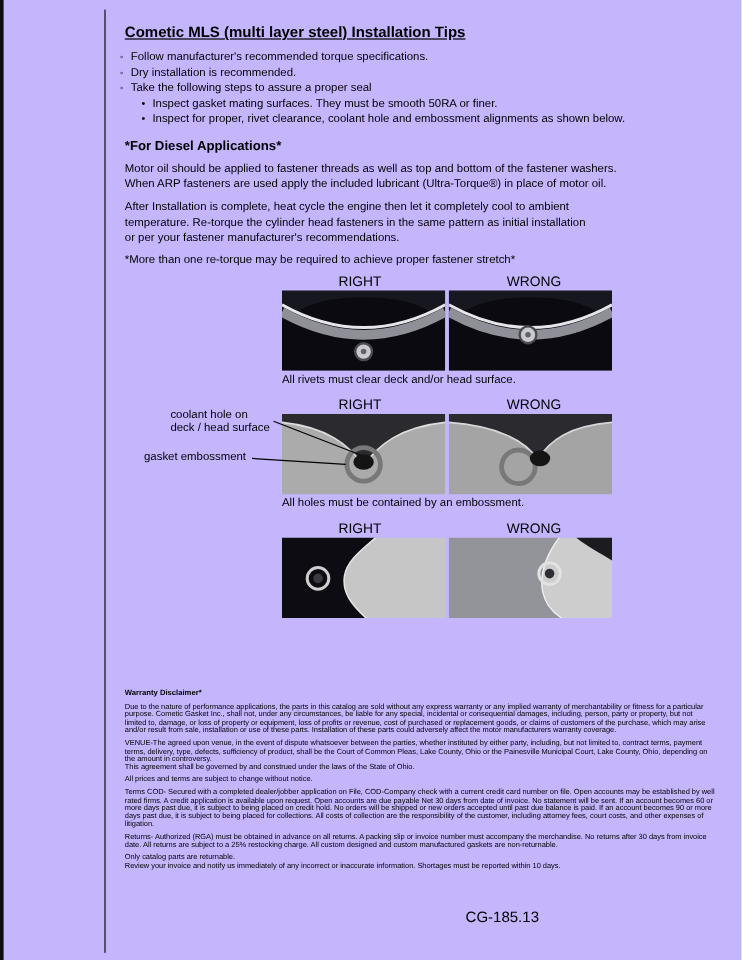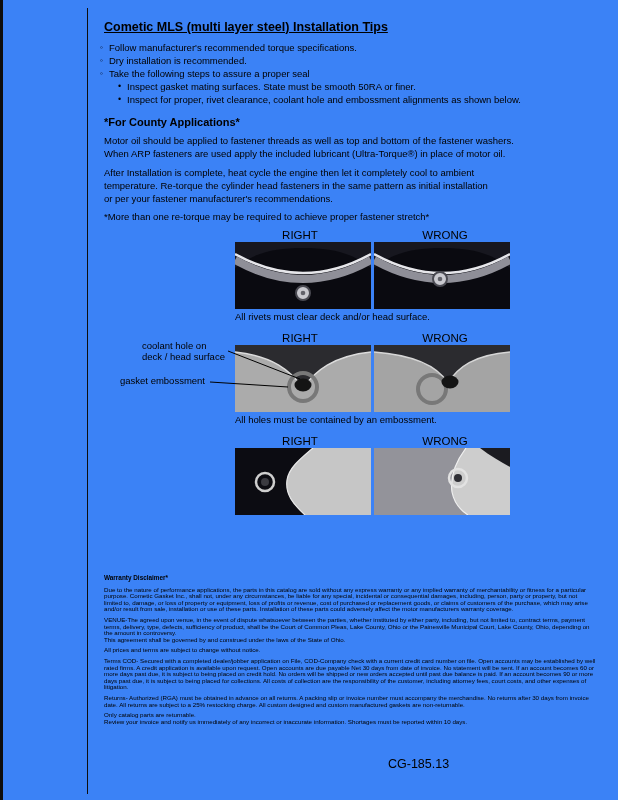--- a/index.html
+++ b/index.html
@@ -1,18 +1,18 @@
 <!DOCTYPE html>
 <html><head>
 <meta charset="utf-8">
 <style>
   * { margin:0; padding:0; box-sizing:border-box; }
   html,body { background:#ffffff; }
   .page {
-    position:relative; width:618px; height:800px; background:#3b82f6;
+    position:relative; width:618px; height:800px; background:#c4b5fd;
     font-family:"Liberation Sans","DejaVu Sans",sans-serif; color:#000;
     overflow:hidden;
   }
   .edge-bar { position:absolute; left:0; top:0; width:3px; height:800px; background:#0e0e0e; }
   .vrule { position:absolute; left:87px; top:8px; width:1px; height:786px; background:#0e0e0e; }
 
   .title {
     position:absolute; left:104px; top:20px;
     font-size:12.5px; font-weight:bold; text-decoration:underline; white-space:nowrap;
   }
@@ -66,29 +66,29 @@
     <div class="tip">
       <span class="marker">◦</span>
       <span>Dry installation is recommended.</span>
     </div>
     <div class="tip">
       <span class="marker">◦</span>
       <span>Take the following steps to assure a proper seal</span>
     </div>
     <div class="tip sub">
       <span class="marker">•</span>
-      <span>Inspect gasket mating surfaces.  State must be smooth 50RA or finer.</span>
+      <span>Inspect gasket mating surfaces.  They must be smooth 50RA or finer.</span>
     </div>
     <div class="tip sub">
       <span class="marker">•</span>
       <span>Inspect for proper, rivet clearance, coolant hole and embossment alignments as shown below.</span>
     </div>
   </div>
 
-  <h2 class="diesel-heading">*For County Applications*</h2>
+  <h2 class="diesel-heading">*For Diesel Applications*</h2>
   <p class="para para1">Motor oil should be applied to fastener threads as well as top and bottom of the fastener washers.
 When ARP fasteners are used apply the included lubricant (Ultra-Torque®) in place of motor oil.</p>
   <p class="para para2">After Installation is complete, heat cycle the engine then let it completely cool to ambient
 temperature. Re-torque the cylinder head fasteners in the same pattern as initial installation
 or per your fastener manufacturer's recommendations.</p>
   <p class="note">*More than one re-torque may be required to achieve proper fastener stretch*</p>
 
   <div class="figures">
 
     <div class="fig">

